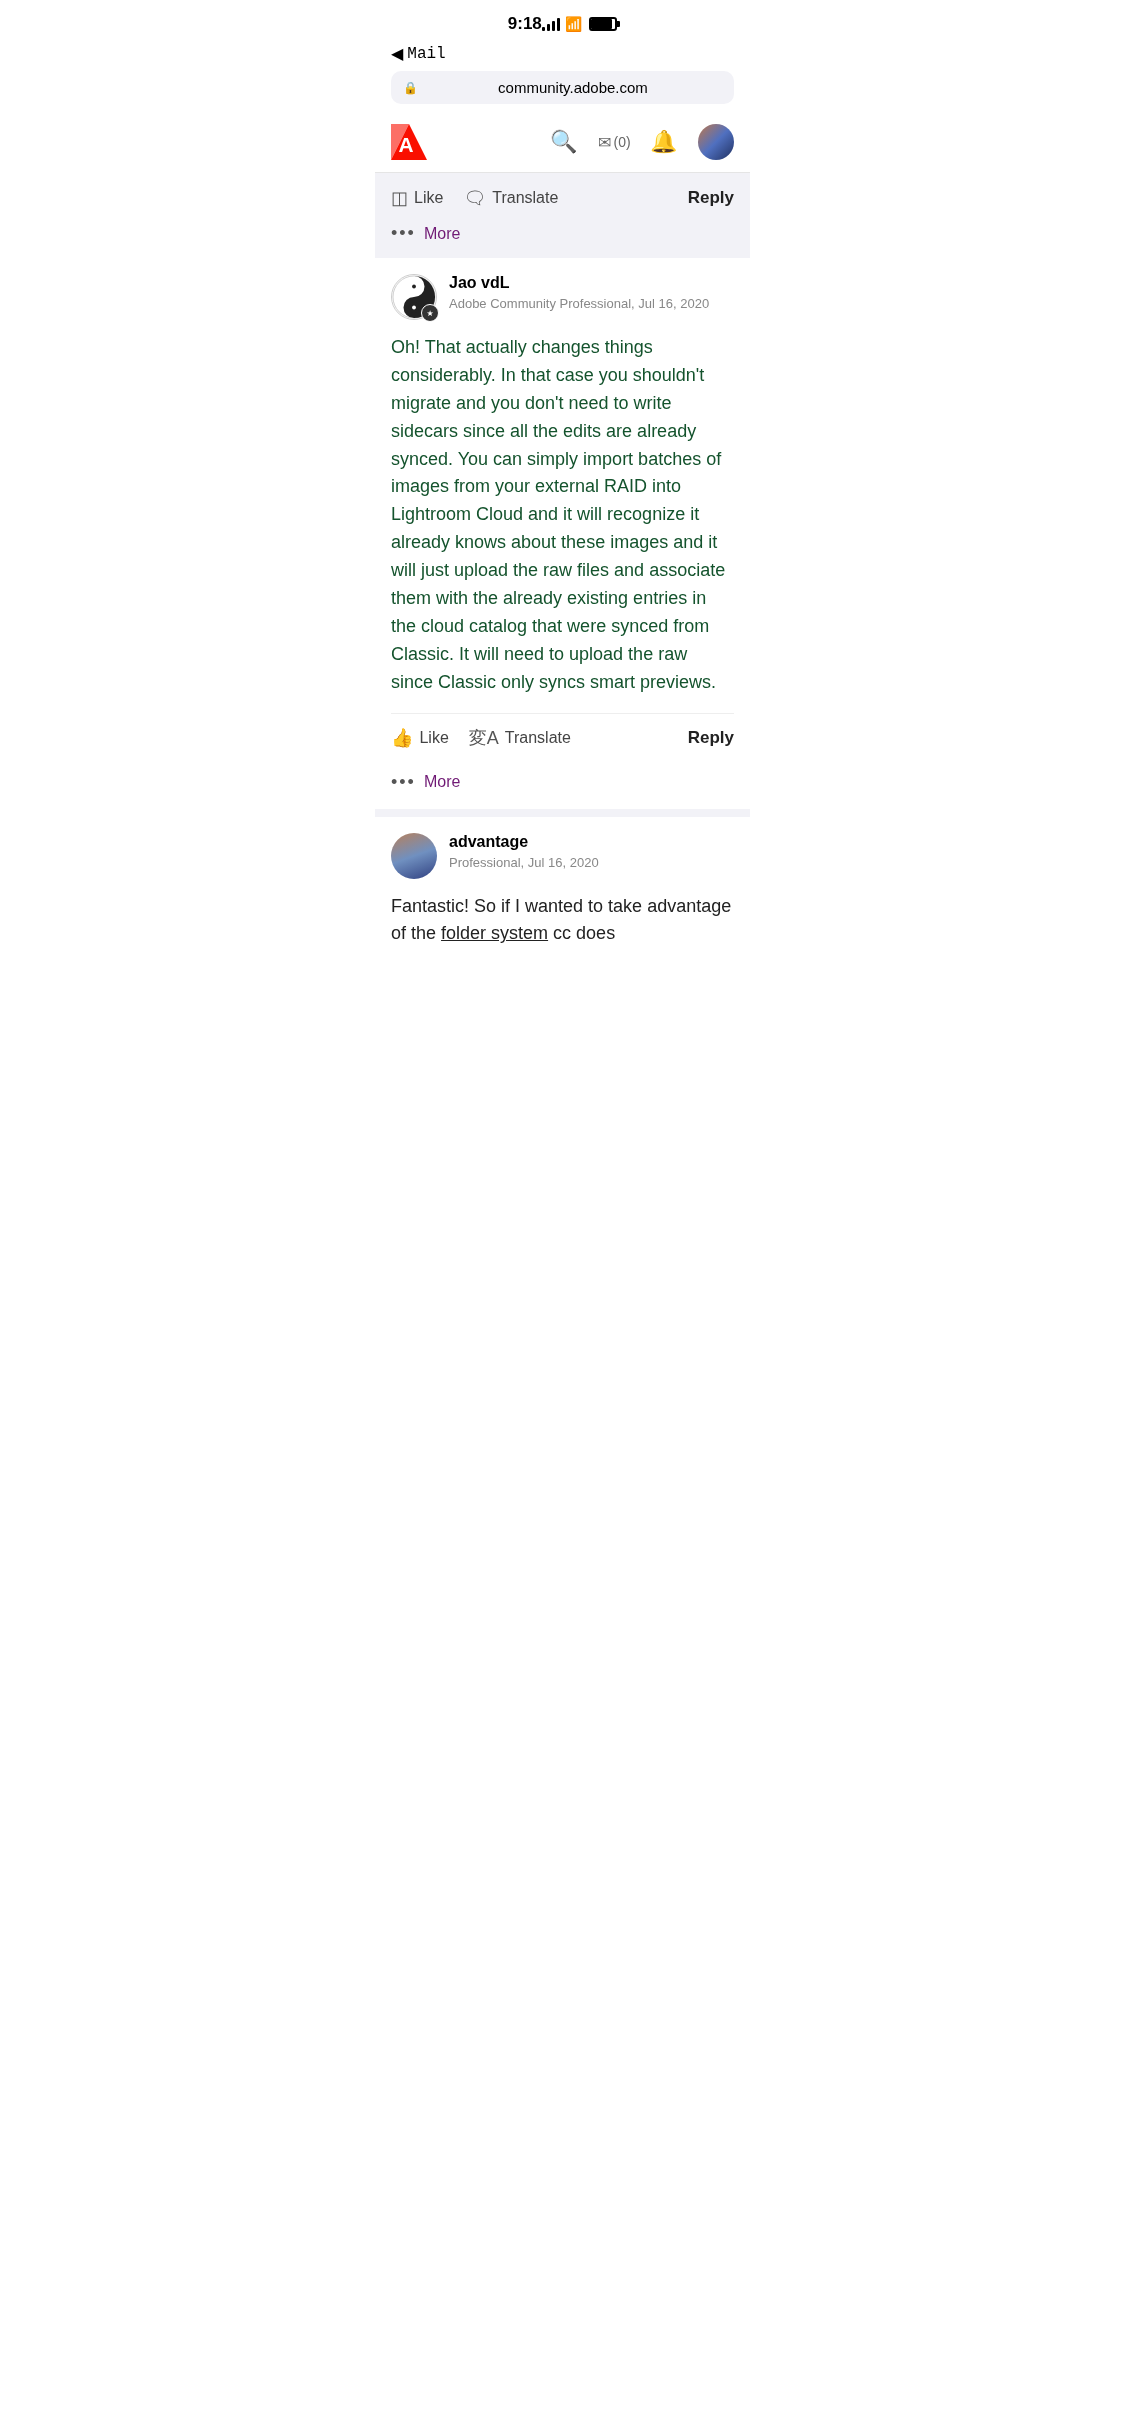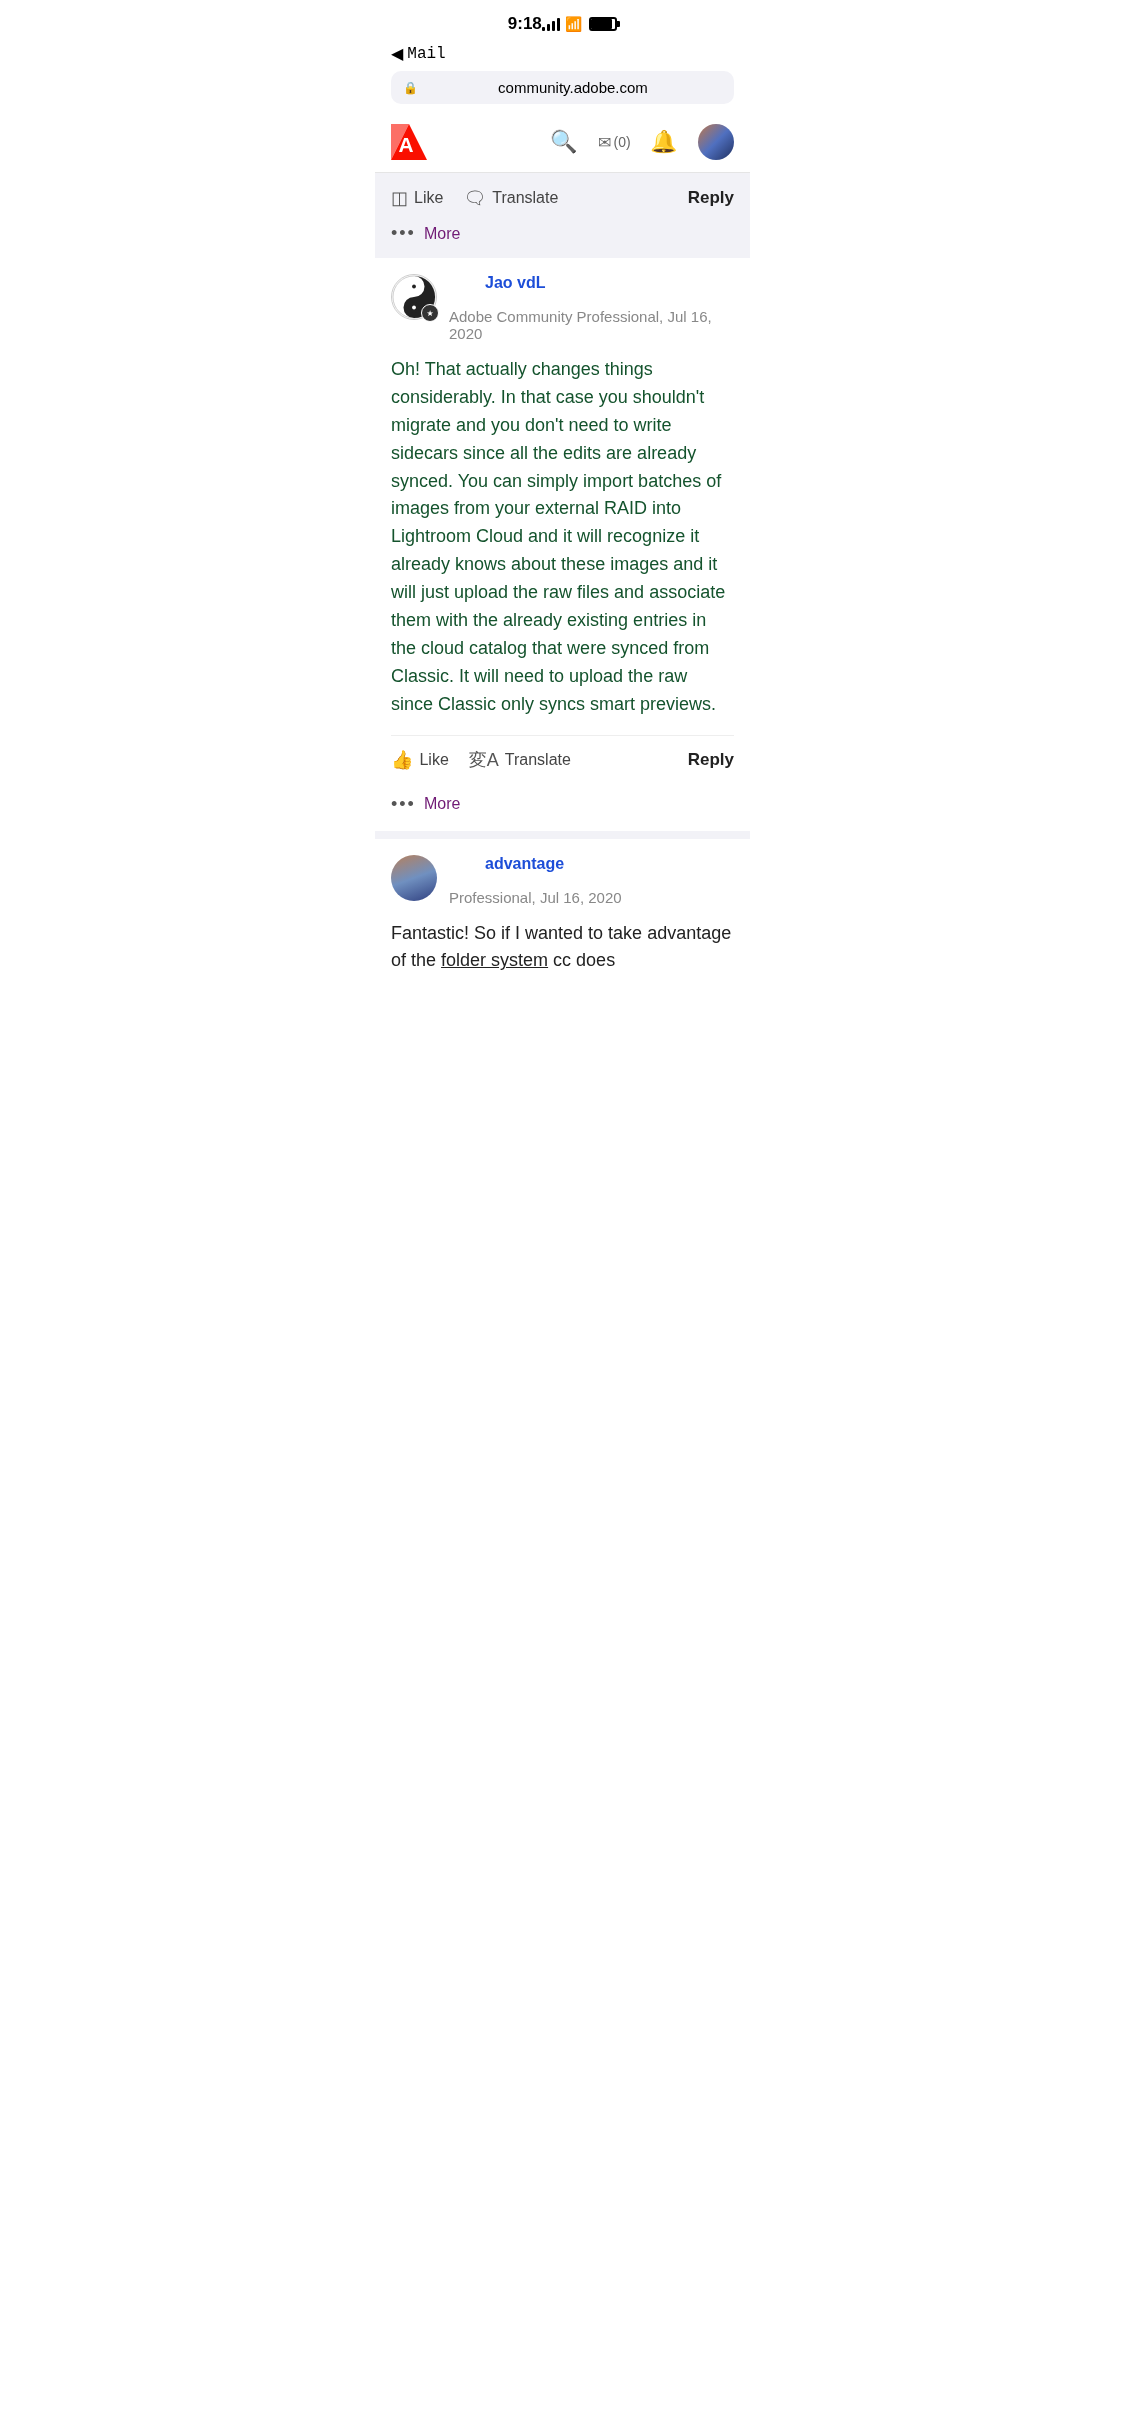--- a/index.html
+++ b/index.html
@@ -290,28 +290,27 @@
       font-size: 8px;
     }
 
     .user-info {
       flex: 1;
     }
 
     .username {
       font-size: 16px;
       font-weight: 600;
-      color: #1d4ed8;
-      margin-left: 36px;
+      color: #000000;
     }
 
     .user-role {
-      font-size: 15px;
+      font-size: 13px;
       color: #888;
-      margin-top: 16px;
+      margin-top: 4px;
     }
 
     .comment-body {
       font-size: 18px;
       line-height: 1.55;
       color: #14532d;
       padding-bottom: 16px;
     }
 
     .comment-actions {

